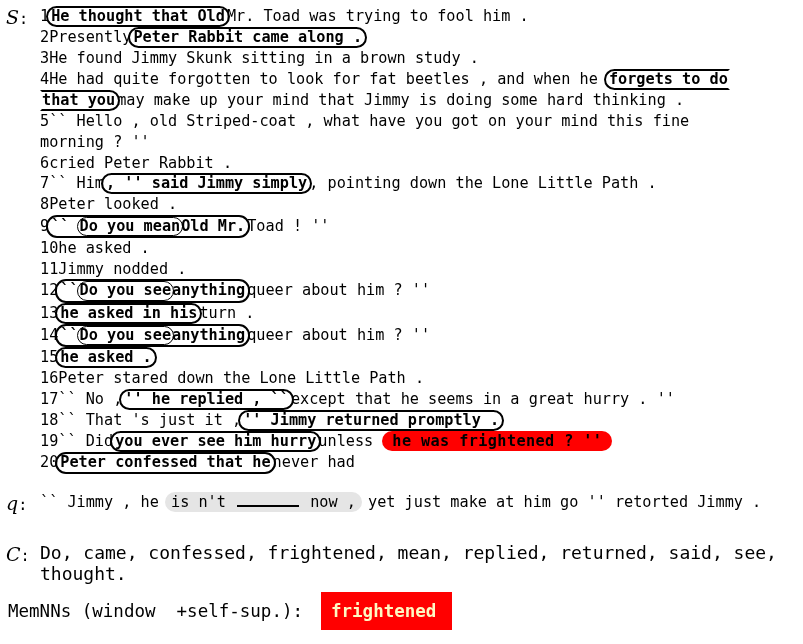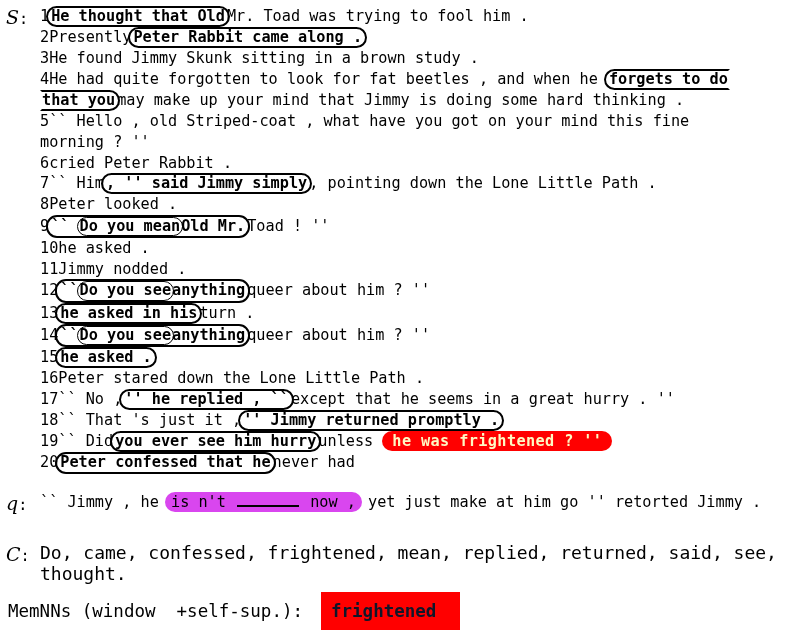--- a/index.html
+++ b/index.html
@@ -105,38 +105,38 @@
     margin-left: 0;
   }
 
   
   .redpill {
     display: inline-block;
     background: #ff0000;
     border-radius: 12px;
     padding: 1px 10px 1px 10px;
     font-weight: bold;
-    color: #fef9c3;
+    color: #000000;
     line-height: 18px;
     letter-spacing: 0.4px;
   }
 
   
   #query {
     position: absolute;
     left: 6px;
     top: 492px;
     width: 792px;
     display: flex;
     align-items: flex-start;
   }
   #query .story-marker-col { padding-top: 1px; }
   .bluepill {
     display: inline-block;
-    background: #d946ef;
+    background: #e5e5e5;
     border-radius: 11px;
     padding: 1px 6px;
     margin: 0 -3px;
     line-height: 18px;
   }
   .blank {
     display: inline-block;
     border-bottom: 2.4px solid #000000;
     width: 62px;
     height: 12px;
@@ -166,25 +166,25 @@
   }
   #prediction .pred-label {
     font-family: "DejaVu Sans Mono", "Liberation Mono", monospace;
     font-size: 17.5px;
     letter-spacing: 0px;
     white-space: pre;
   }
   .redbox {
     display: inline-block;
     background: #ff0000;
-    color: #0f172a;
+    color: #fef9c3;
     font-family: "DejaVu Sans Mono", "Liberation Mono", monospace;
     font-size: 17.5px;
     font-weight: bold;
-    padding: 9px 24px 9px 10px;
+    padding: 9px 16px 9px 10px;
     margin-left: 18px;
     line-height: 20px;
     letter-spacing: 0px;
   }
 </style>
 </head>
 <body>
 
 <div id="page">
 

